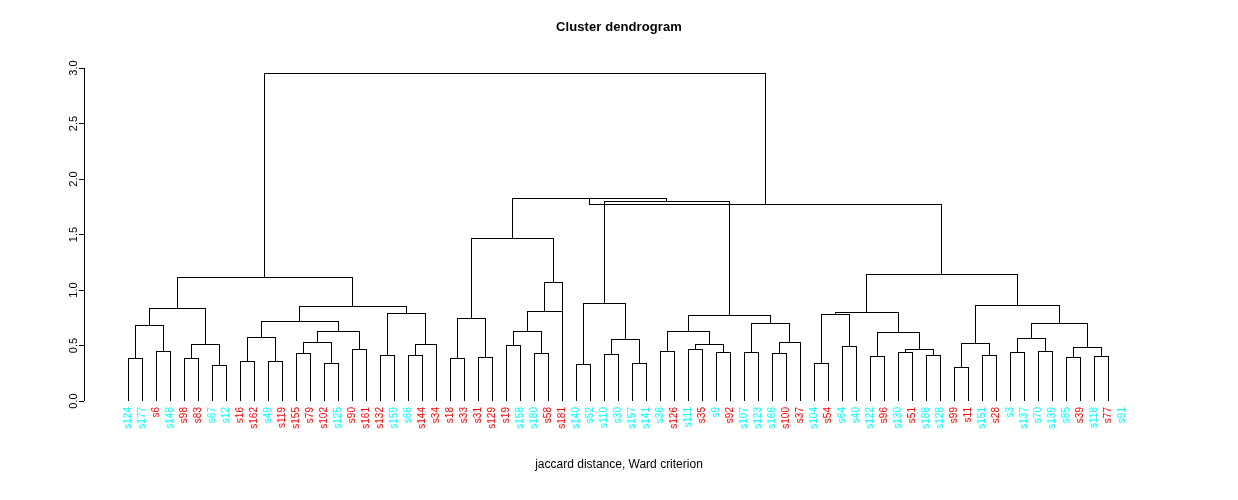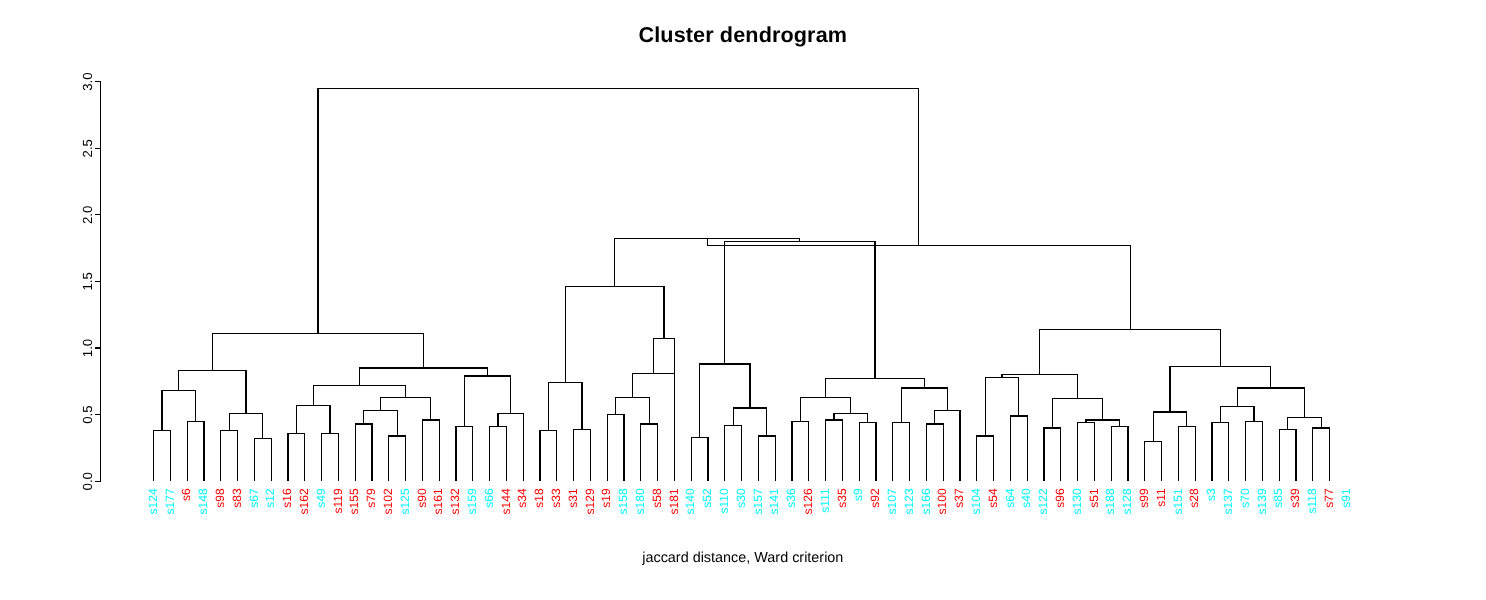--- a/index.html
+++ b/index.html
@@ -14,21 +14,21 @@
     background: #ffffff;
     font-family: "Liberation Sans", sans-serif;
     overflow: hidden;
   }
   #plot-title {
     position: absolute;
     left: 0;
     top: 19px;
     width: 1238px;
     text-align: center;
-    font-size: 18px;
+    font-size: 13px;
     font-weight: bold;
     color: #000000;
     letter-spacing: 0.1px;
   }
   #plot-caption {
     position: absolute;
     left: 0;
     top: 457px;
     width: 1238px;
     text-align: center;

